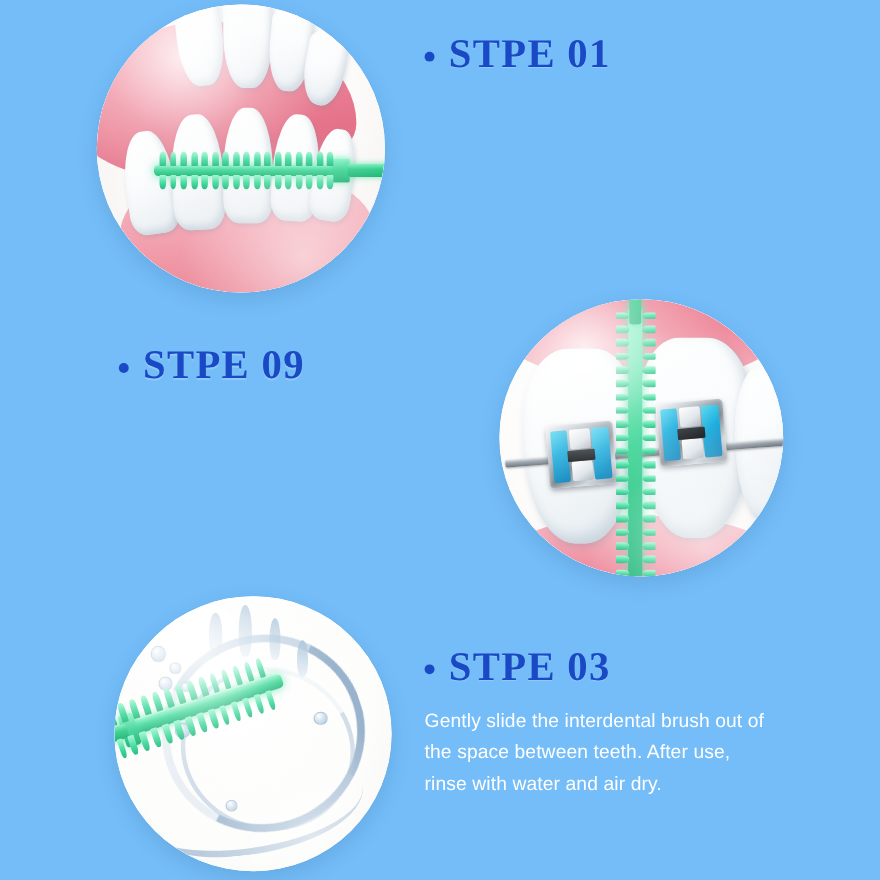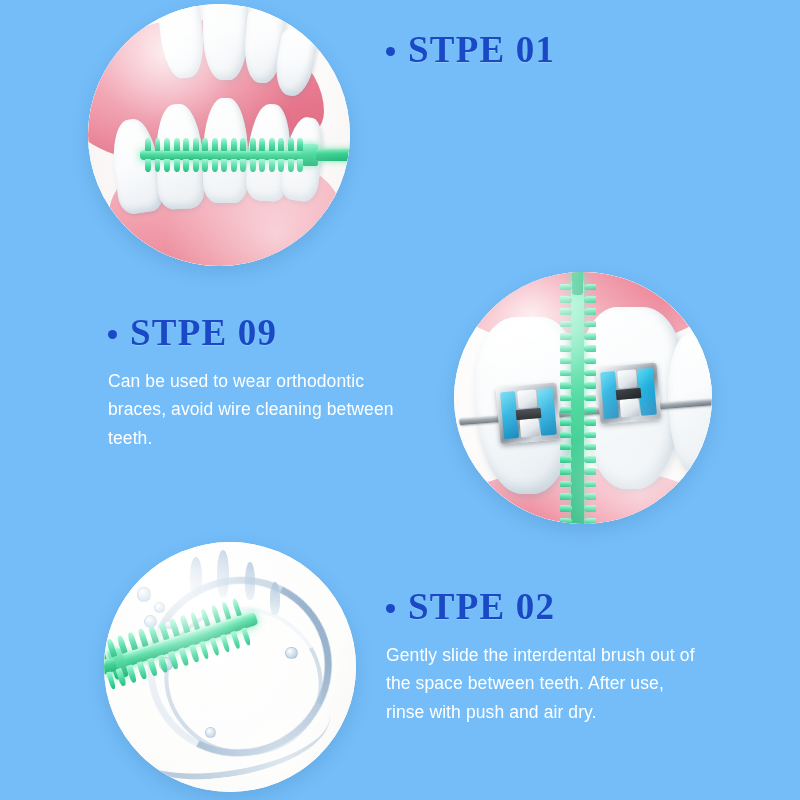--- a/index.html
+++ b/index.html
@@ -413,21 +413,20 @@
           <div class="bristle" style="top: 94%; left: 64%; border-radius: 40% 10% 10% 40%;"></div>
         </div>
     </div>
   </div>
 
   <div class="step-text step2-text">
     <div class="step-heading">
       <span class="bullet-dot"></span>
       <span class="step-heading-label">STPE 09</span>
     </div>
-    <p class="step-body">Can be used to wear orthodontic braces, avoid wire cleaning between teeth.</p>
   </div>
 
   <div class="bubble" id="bubble3">
     <div class="bubble-inner">
       <div class="s3-bg"></div>
       <div class="splash-ring"></div>
       <div class="splash-ring2"></div>
       <div class="splash-arc"></div>
       <div class="spike" style="left:34%; top:6%;  width:5%;  height:16%;"></div>
       <div class="spike" style="left:45%; top:3%;  width:4.5%;height:19%;"></div>
@@ -473,18 +472,18 @@
           <div class="bristle" style="left: 63.2857%; top: 60%; border-radius: 10% 10% 40% 40%;"></div>
           <div class="bristle" style="left: 68%; top: 8%;"></div>
           <div class="bristle" style="left: 68%; top: 60%; border-radius: 10% 10% 40% 40%;"></div>
         </div>
     </div>
   </div>
 
   <div class="step-text step3-text">
     <div class="step-heading">
       <span class="bullet-dot"></span>
-      <span class="step-heading-label">STPE 02</span>
-    </div>
-    <p class="step-body">Gently slide the interdental brush out of the space between teeth. After use, rinse with push and air dry.</p>
+      <span class="step-heading-label">STPE 03</span>
+    </div>
+    <p class="step-body">Gently slide the interdental brush out of the space between teeth. After use, rinse with water and air dry.</p>
   </div>
 
 </div>
 
 </body></html>

